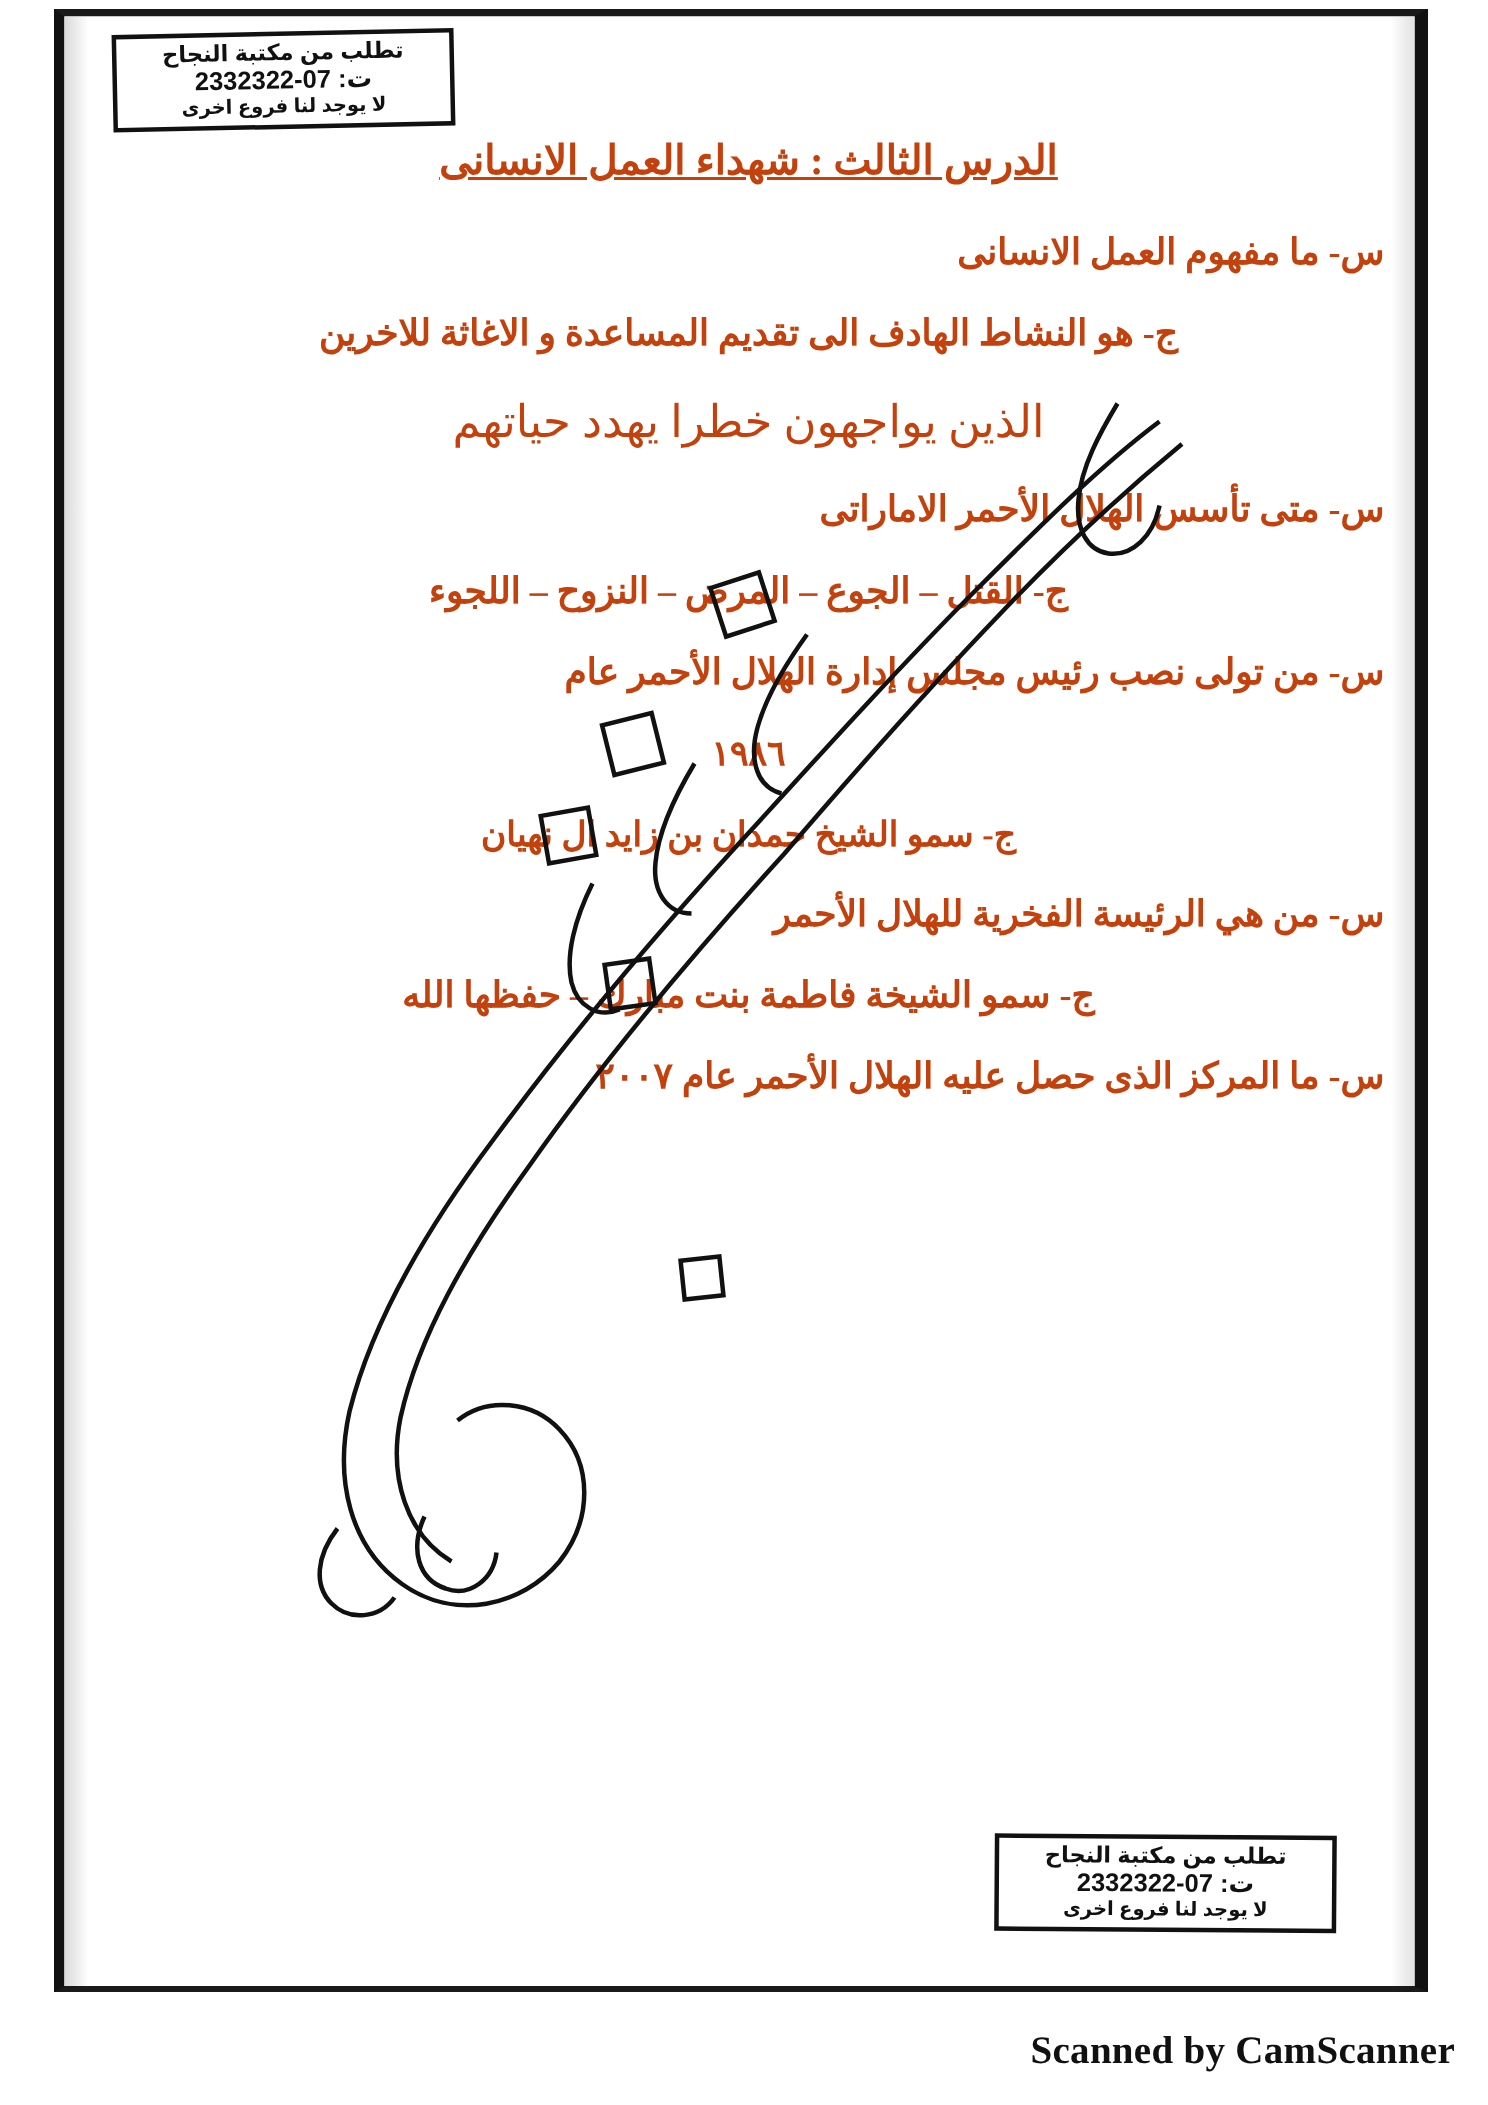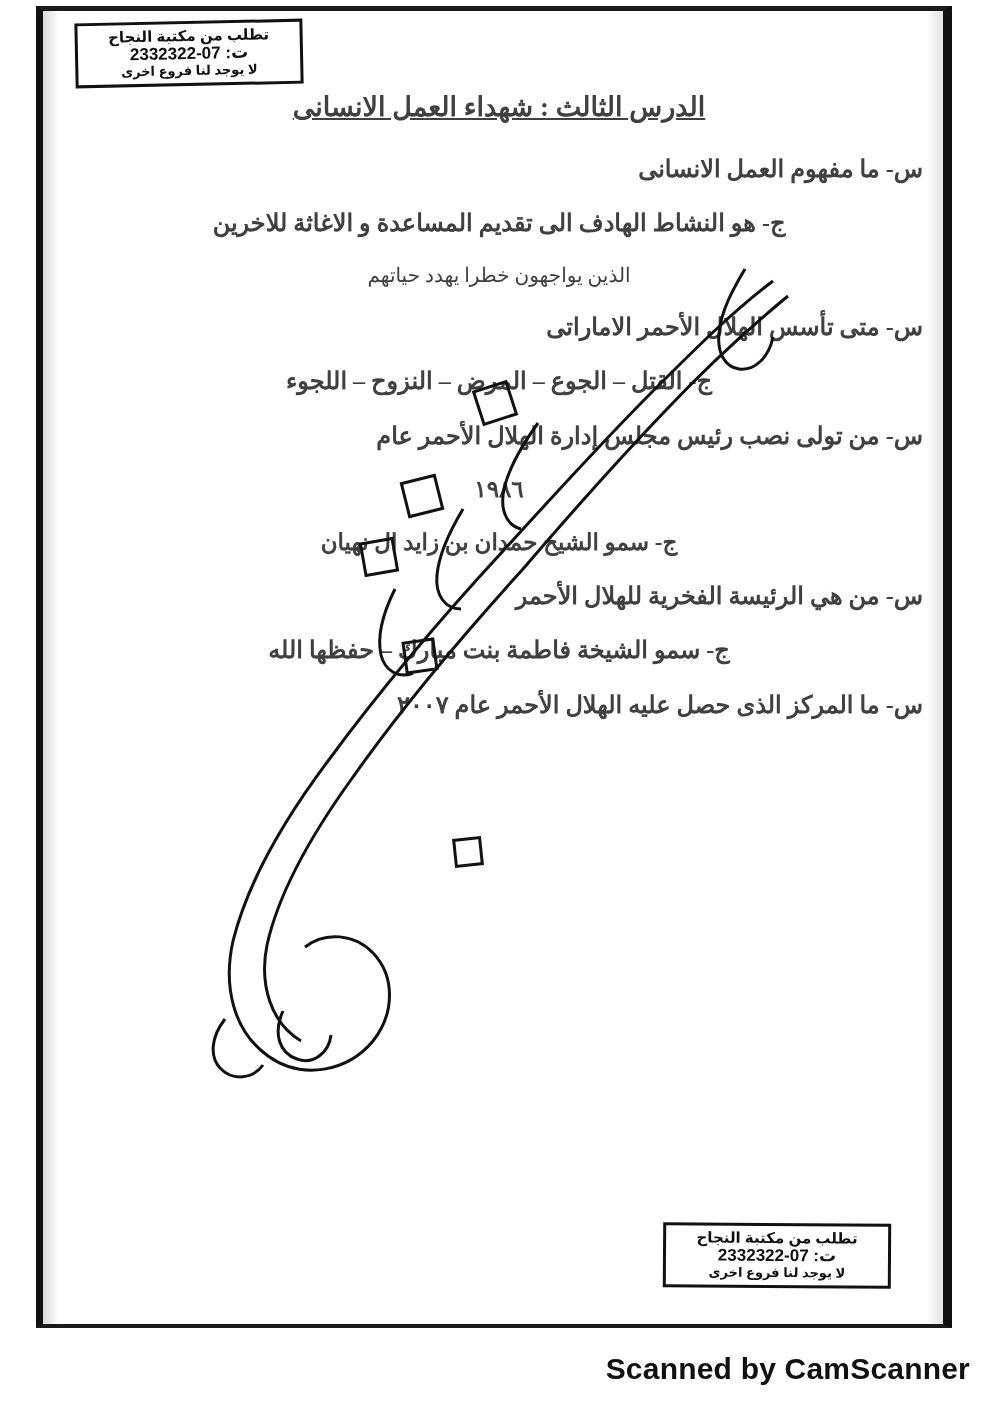--- a/index.html
+++ b/index.html
@@ -83,21 +83,21 @@
     width: 210px;
     transform: rotate(0.4deg);
   }
 
   
   .content {
     position: absolute;
     left: 32px;
     right: 20px;
     top: 66px;
-    color: #404040;
+    color: #c2410c;
     direction: rtl;
     text-align: right;
   }
   .doc-title {
     text-align: center;
     font-size: 27px;
     font-weight: 700;
     text-decoration: underline;
     margin: 14px 0 30px 0;
     letter-spacing: 0px;
@@ -114,21 +114,21 @@
   .a {
     font-size: 24px;
     font-weight: 700;
     text-align: center;
   }
   .a.bold {
     font-weight: 700;
     font-size: 23px;
   }
   .cont {
-    font-size: 20px;
+    font-size: 30px;
     text-align: center;
   }
   .num-line {
     font-size: 23px;
     text-align: center;
     font-weight: 700;
   }
 
   
   .overlay-mark {
@@ -150,22 +150,22 @@
     font-family: "Liberation Sans", "DejaVu Sans", sans-serif;
     font-size: 17px;
     font-weight: 700;
     color: #111;
   }
 
   .camscanner {
     position: absolute;
     right: 22px;
     top: 1352px;
-    font-family: Liberation Sans, sans-serif;
-    font-size: 30px;
+    font-family: Liberation Serif, serif;
+    font-size: 26px;
     font-weight: 700;
     color: #111;
     letter-spacing: 0.2px;
     direction: ltr;
   }
 </style>
 </head>
 <body>
 
 <div class="page">

